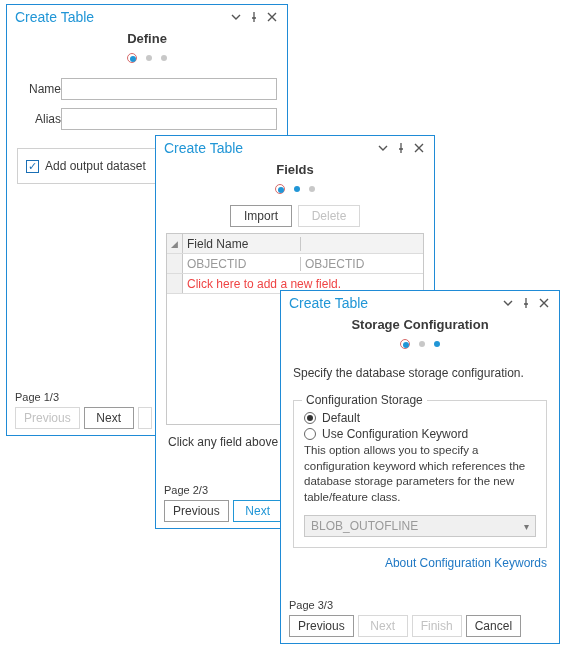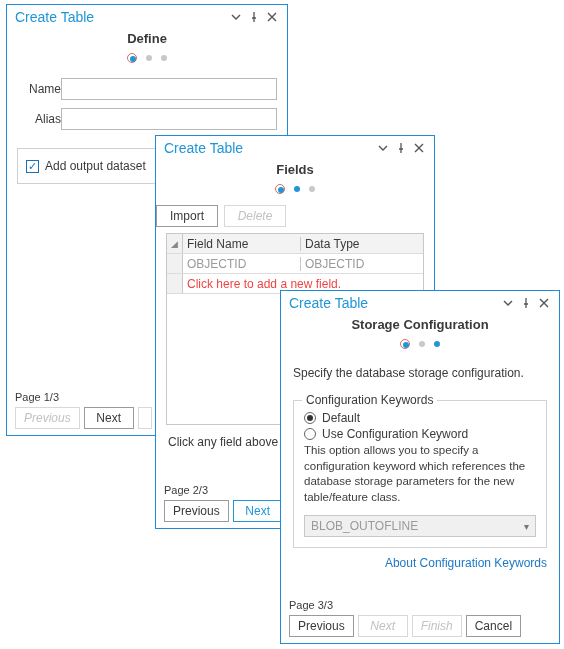--- a/index.html
+++ b/index.html
@@ -124,28 +124,28 @@
     align-items: center;
     justify-content: center;
     font-size: 12px;
     cursor: pointer;
     padding: 0 8px;
   }
   .btn.disabled {
     color: #c2c2c2;
     border-color: #d8d8d8;
     cursor: default;
-    font-style: italic;
   }
   .btn.primary { border-color: #2196d6; color: #2196d6; }
   .btn.cut    { overflow: hidden; }
 
   
   .fieldbtns {
     display: flex;
+    justify-content: center;
     gap: 6px;
     margin-bottom: 6px;
   }
   .tbl {
     margin: 0 10px;
     border: 1px solid #c8c8c8;
     font-size: 12px;
   }
   .tbl .hrow, .tbl .drow, .tbl .addrow {
     display: flex;
@@ -301,21 +301,20 @@
     <span></span>
   </div>
   <div class="fieldbtns">
     <div class="btn" style="min-width:62px">Import</div>
     <div class="btn disabled" style="min-width:62px">Delete</div>
   </div>
   <div class="tbl">
     <div class="hrow">
       <div class="selcol">◢</div>
       <div class="c1">Field Name</div>
-      <div class="c2">Data Type</div>
     </div>
     <div class="drow">
       <div class="selcol"></div>
       <div class="c1">OBJECTID</div>
       <div class="c2">OBJECTID</div>
     </div>
     <div class="addrow">
       <div class="selcol"></div>
       <div style="flex:1;padding-left:4px">Click here to add a new field.</div>
     </div>
@@ -353,21 +352,21 @@
   </div>
   <div class="stage">Storage Configuration</div>
   <div class="stepper">
     <span class="active"></span>
     <span></span>
     <span style="background:#2196d6"></span>
   </div>
   <div class="bodyp">
     <div class="desc">Specify the database storage configuration.</div>
     <div class="group">
-      <div class="legend">Configuration Keywords</div>
+      <div class="legend">Configuration Storage</div>
       <div class="opt">
         <span class="radio selected"></span>
         <span class="optlabel">Default</span>
       </div>
       <div class="opt">
         <span class="radio"></span>
         <span class="optlabel">Use Configuration Keyword</span>
       </div>
       <div class="optdesc">This option allows you to specify a configuration keyword which references the database storage parameters for the new table/feature class.</div>
       <div class="combo">

